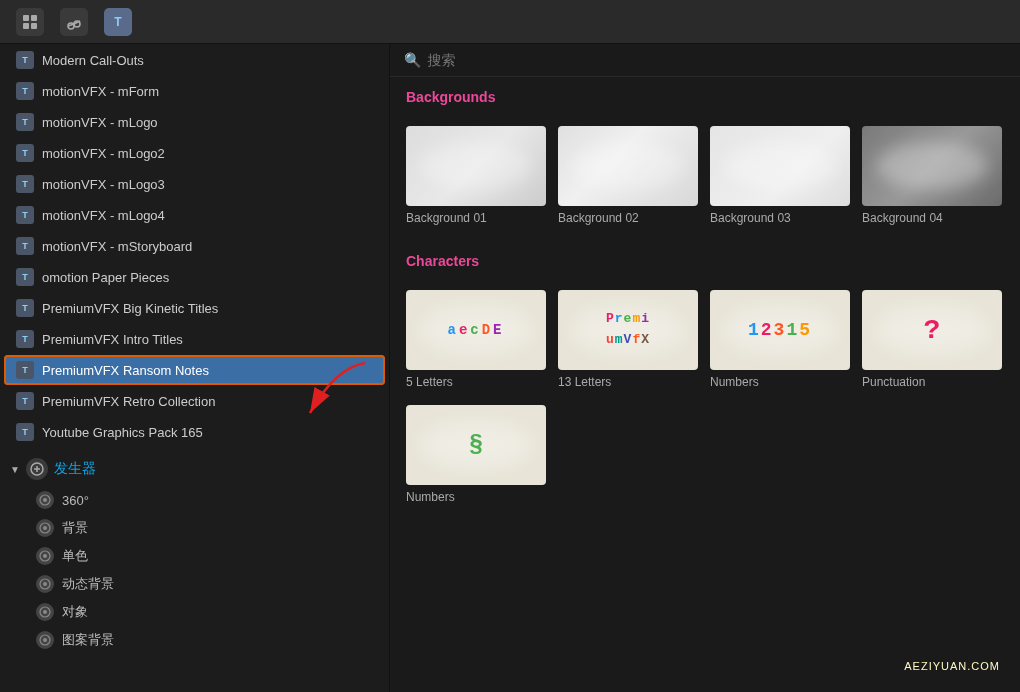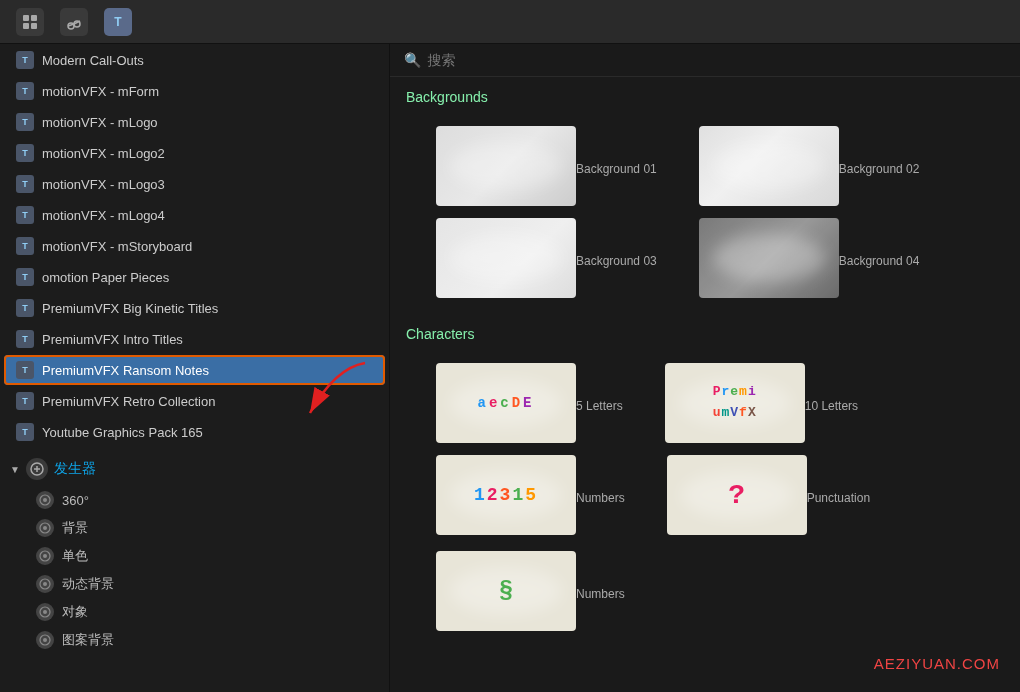--- a/index.html
+++ b/index.html
@@ -183,38 +183,37 @@
       border: none;
       color: #ccc;
       font-size: 14px;
       outline: none;
       flex: 1;
     }
 
     
     .section-title {
       font-size: 14px;
-      font-weight: 400;
-      color: #86efac;
+      font-weight: 700;
+      color: #ec4899;
       padding: 12px 16px 21px;
     }
 
     .thumbnails-grid {
       display: flex;
       flex-wrap: wrap;
       gap: 12px;
       padding: 0 16px 16px;
     }
 
     .thumb-item {
       display: flex;
-      flex-direction: row;
-      align-items: center;
+      flex-direction: column;
+      align-items: flex-start;
       cursor: pointer;
-      margin-left: 30px;
     }
     .thumb-img {
       width: 140px;
       height: 80px;
       background: #e8e8e8;
       border-radius: 4px;
       overflow: hidden;
       display: flex;
       align-items: center;
       justify-content: center;
@@ -290,22 +289,22 @@
       font-size: 20px;
       color: #4CAF50;
       font-weight: bold;
     }
 
     
     .watermark {
       position: fixed;
       bottom: 20px;
       right: 20px;
-      color: #ef4444;
-      font-size: 15px;
+      color: #fef9c3;
+      font-size: 11px;
       letter-spacing: 1px;
       pointer-events: none;
     }
 
     
     .red-arrow {
       position: absolute;
       left: 295px;
       top: 358px;
       pointer-events: none;
@@ -517,21 +516,21 @@
         <span class="thumb-label">5 Letters</span>
       </div>
       <div class="thumb-item">
         <div class="thumb-img char5">
           <div class="wrinkle" style="position:absolute;top:0;left:0;width:100%;height:100%;"></div>
           <div style="position:relative;z-index:1;font-size:13px;letter-spacing:1px;font-family:'Courier New',monospace;font-weight:bold;line-height:1.6;">
             <div><span style="color:#E91E63;">P</span><span style="color:#2196F3;">r</span><span style="color:#4CAF50;">e</span><span style="color:#FF9800;">m</span><span style="color:#9C27B0;">i</span></div>
             <div><span style="color:#F44336;">u</span><span style="color:#009688;">m</span><span style="color:#3F51B5;">V</span><span style="color:#FF5722;">f</span><span style="color:#795548;">X</span></div>
           </div>
         </div>
-        <span class="thumb-label">10 Letters</span>
+        <span class="thumb-label">13 Letters</span>
       </div>
       <div class="thumb-item">
         <div class="thumb-img char5">
           <div class="wrinkle" style="position:absolute;top:0;left:0;width:100%;height:100%;"></div>
           <div class="num-text" style="position:relative;z-index:1;font-size:18px;font-family:'Courier New',monospace;font-weight:bold;letter-spacing:2px;">
             <span>1</span><span>2</span><span>3</span><span>1</span><span>5</span>
           </div>
         </div>
         <span class="thumb-label">Numbers</span>
       </div>

